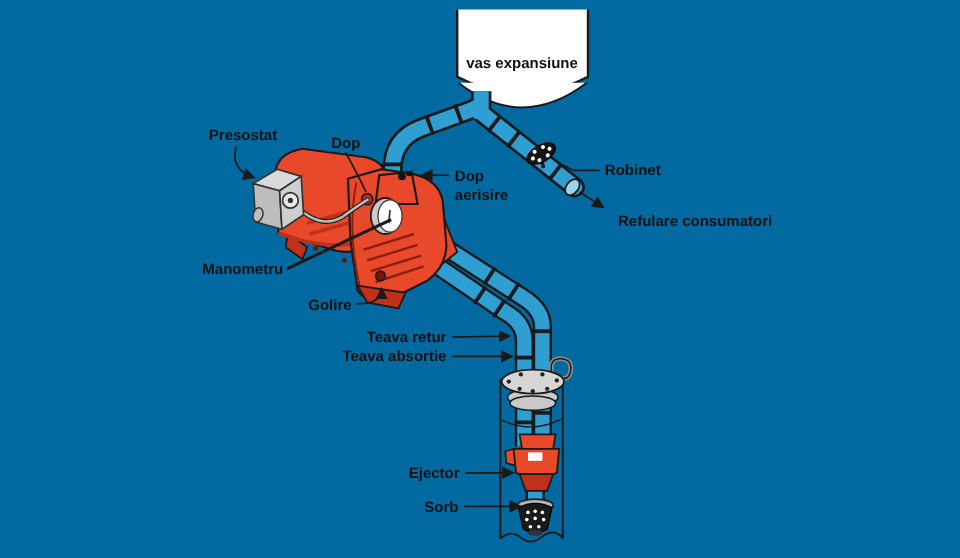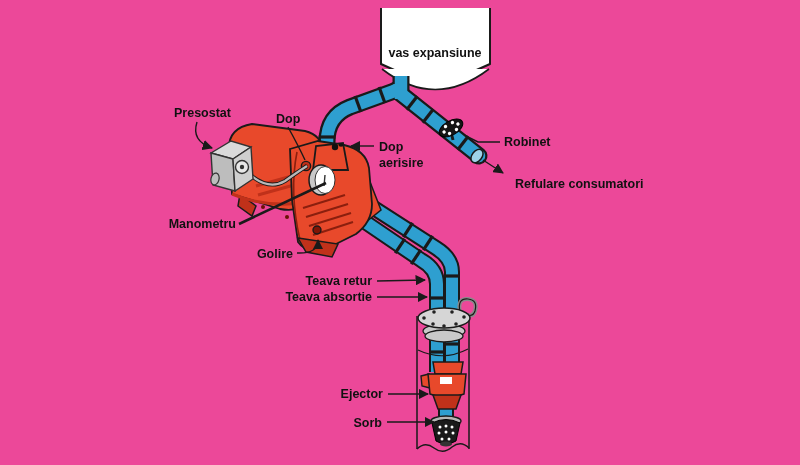--- a/index.html
+++ b/index.html
@@ -1,16 +1,16 @@
 <!DOCTYPE html>
 <html><head>
 <meta charset="utf-8">
 <style>
   html,body{margin:0;padding:0;background:#fff;}
-  .stage{position:relative;width:800px;height:465px;background:#ec4899;overflow:hidden;}
+  .stage{position:relative;width:800px;height:465px;background:#0369a1;overflow:hidden;}
   .lbl{font-family:"Liberation Sans",sans-serif;font-weight:700;font-size:12.5px;fill:#111;}
   .lead{stroke:#1a1a1a;stroke-width:1.4;fill:none;}
   .band{stroke:#1a1a1a;stroke-width:3.2;}
 </style>
 </head>
 <body>
 
 <div class="stage">
 <svg width="800" height="465" viewBox="0 0 800 465">
   <defs>

